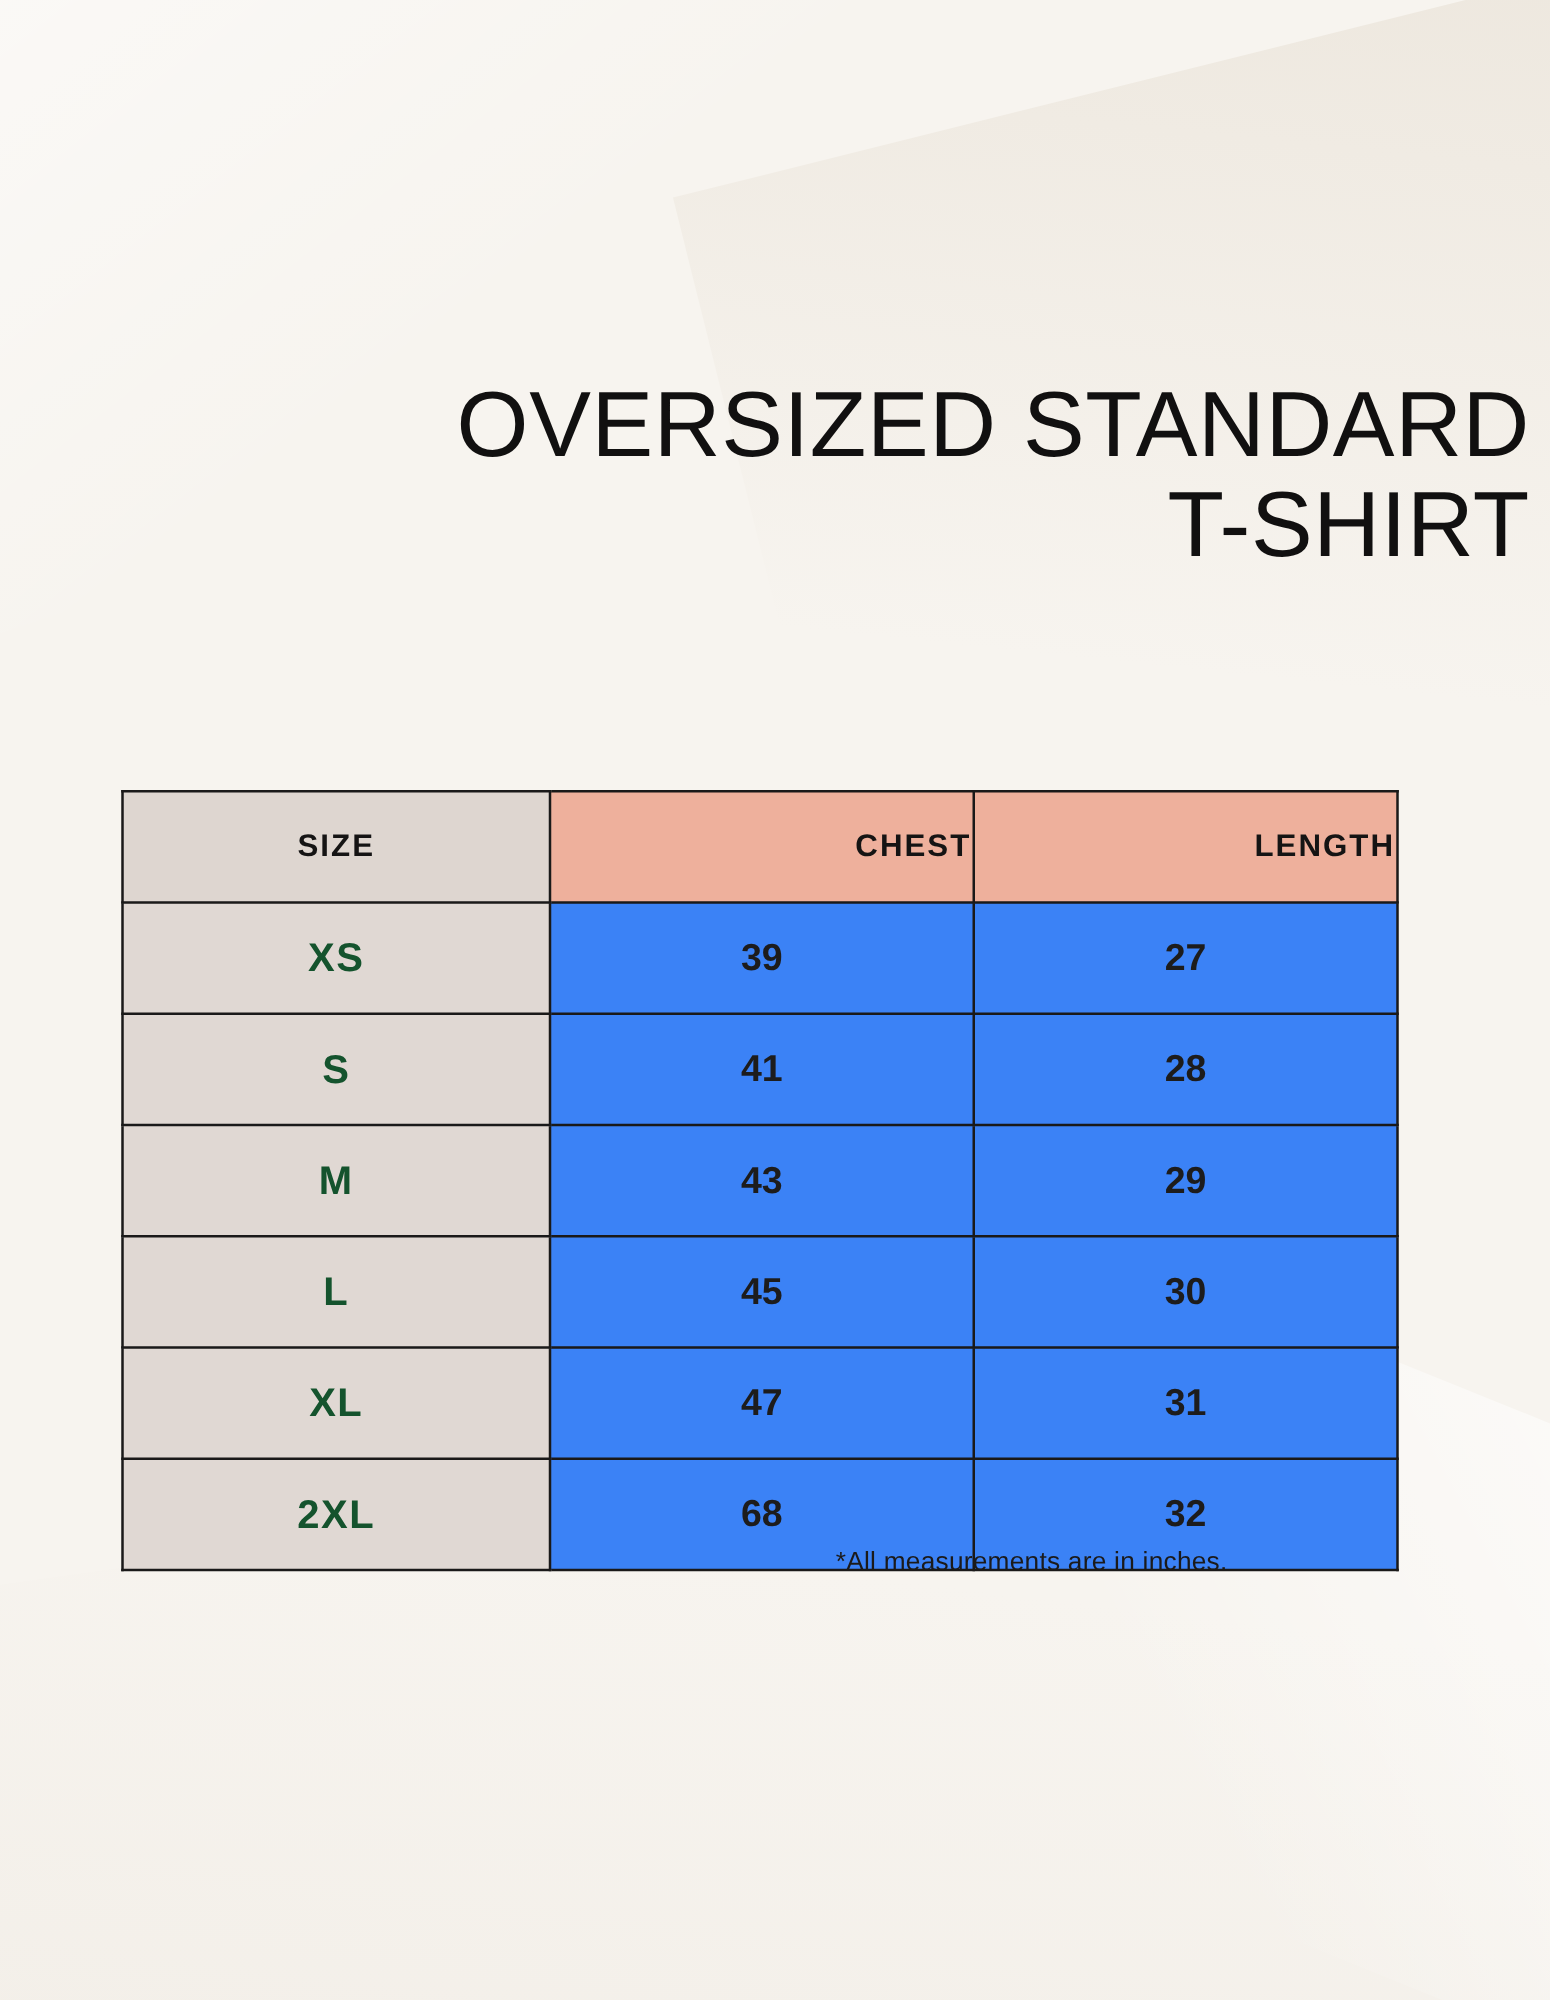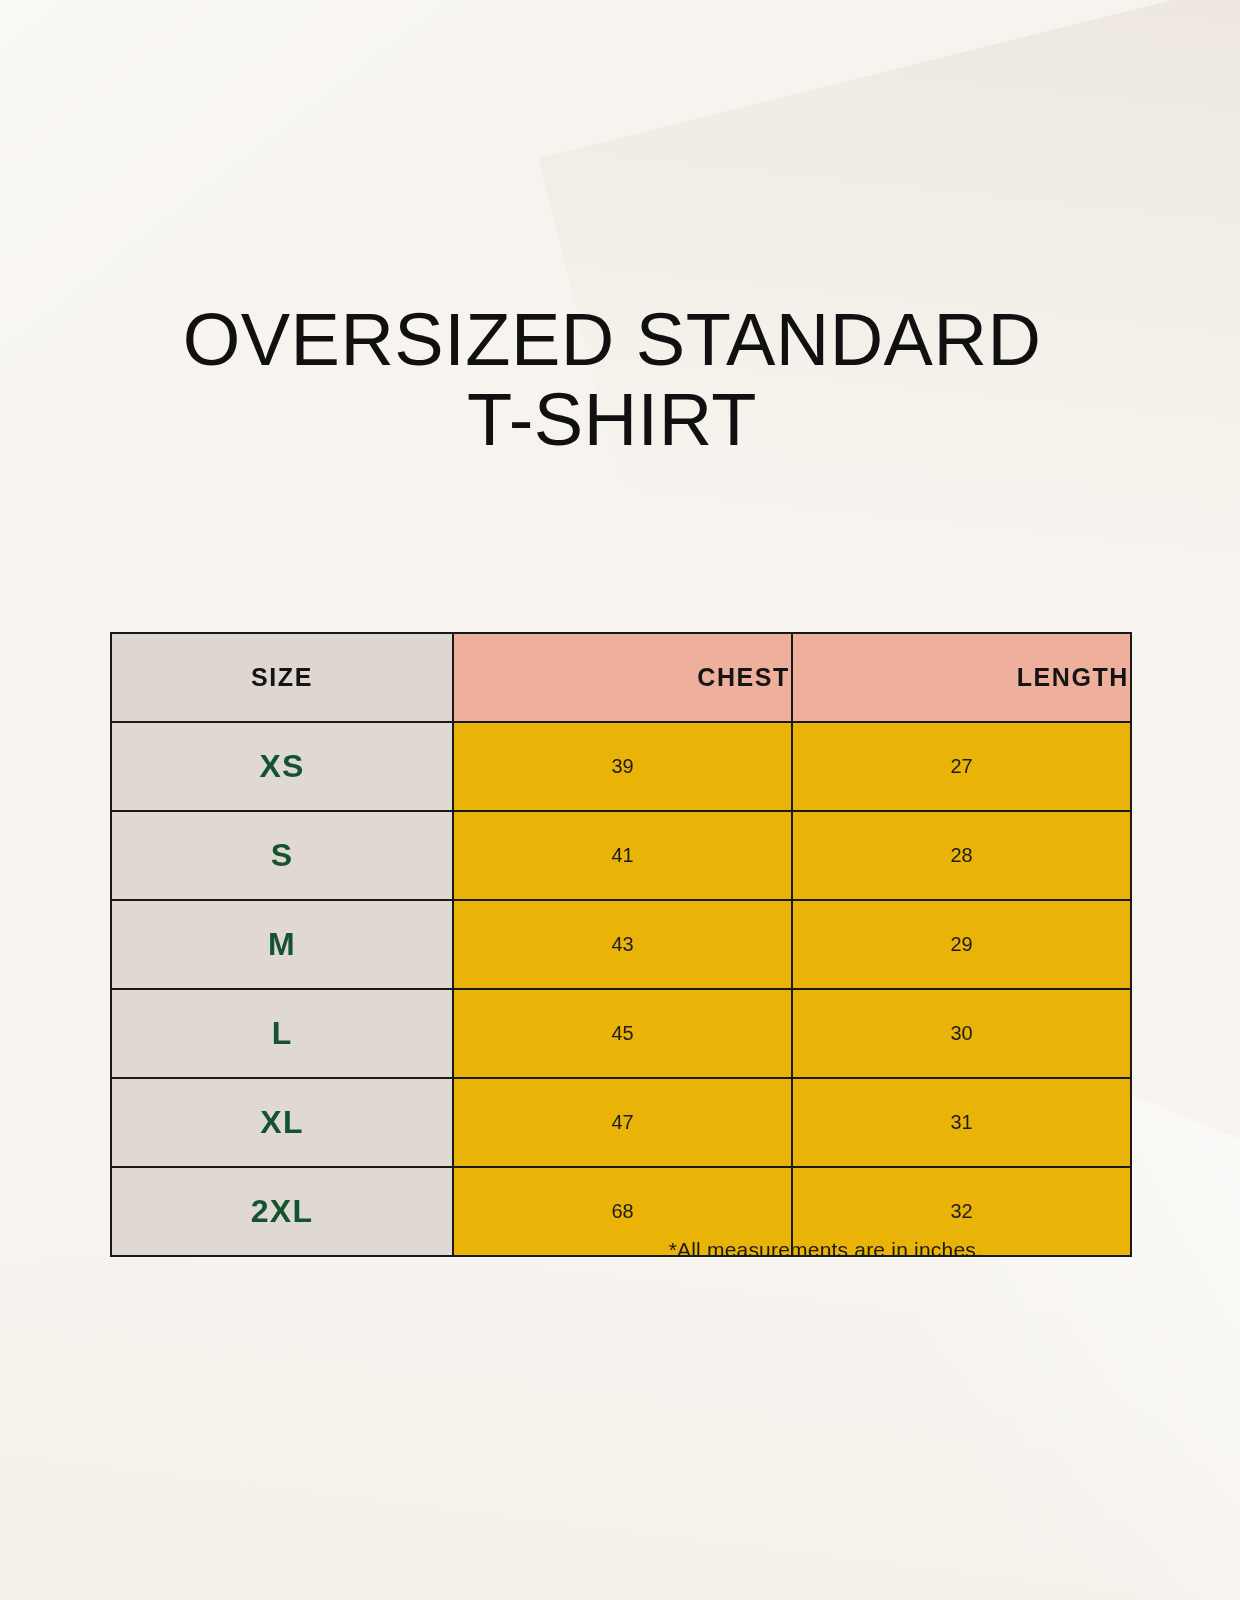--- a/index.html
+++ b/index.html
@@ -62,21 +62,21 @@
     width: 1240px;
     height: 1600px;
     box-sizing: border-box;
   }
 
   .title {
     position: absolute;
     top: 300px;
     left: 0;
     width: 1224px;
-    text-align: center;
+    text-align: right;
     font-size: 74px;
     line-height: 80px;
     letter-spacing: 0.5px;
     font-weight: 400;
     color: #111010;
     white-space: pre-line;
   }
 
   .pill {
     position: absolute;
@@ -96,21 +96,21 @@
   .pill span {
     font-size: 30px;
     letter-spacing: 2.2px;
     font-weight: 500;
     color: #111010;
   }
 
   .table-wrap {
     position: absolute;
     top: 632px;
-    left: 110px;
+    left: 97px;
     width: 1120px;
     border-radius: 19px;
   }
 
   table.size-table {
     border-collapse: collapse;
     width: 1020px;
     table-layout: fixed;
   }
   table.size-table th,
@@ -141,23 +141,23 @@
 
   tbody td.c-size {
     background: #e0d8d3;
     font-size: 32px;
     font-weight: 700;
     letter-spacing: 1.2px;
     color: #14532d;
     margin-left: 11px;
   }
   tbody td.c-val {
-    background: #eab308;
-    font-size: 20px;
-    font-weight: 400;
+    background: #3b82f6;
+    font-size: 30px;
+    font-weight: 700;
     color: #1d1c1c;
   }
 
   .footnote {
     position: absolute;
     top: 1238px;
     left: 0;
     width: 982px;
     text-align: right;
     font-size: 21px;

